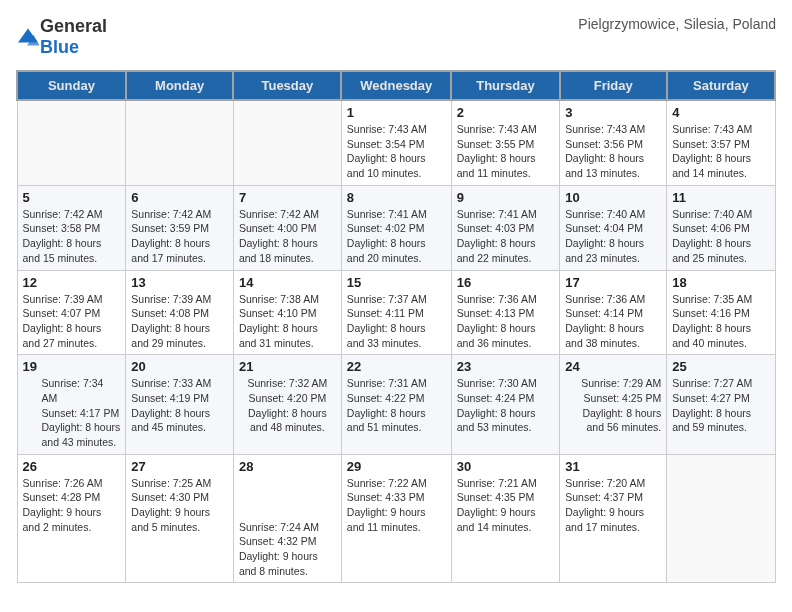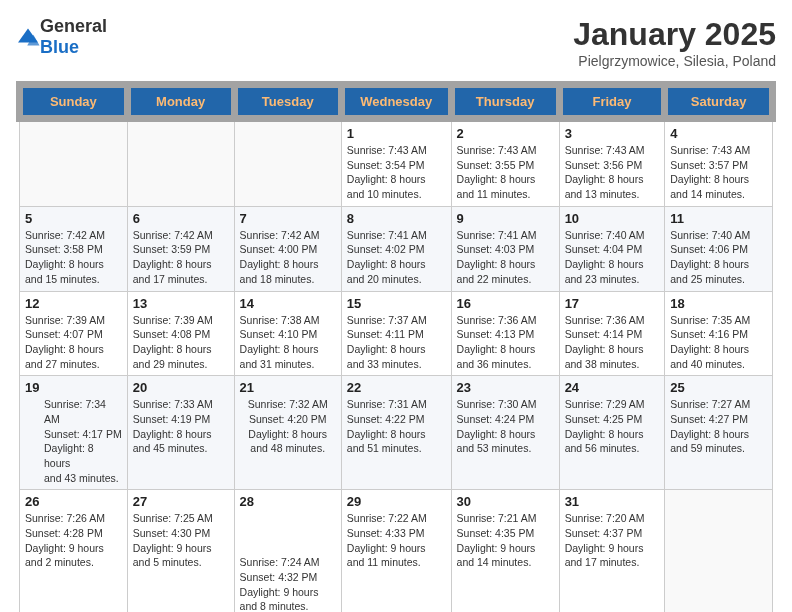--- a/index.html
+++ b/index.html
@@ -46,25 +46,25 @@
       font-size: 14px;
       color: #555;
     }
     table {
       width: 100%;
       border-collapse: collapse;
       border: 1px solid #ccc;
     }
     thead tr th {
       background-color: #2266aa;
-      color: #fdba74;
+      color: #e5e5e5;
       text-align: center;
       padding: 6px 4px;
       font-size: 13px;
-      border: 7px solid #a3a3a3;
+      border: 2px solid #a3a3a3;
     }
     tbody tr td {
       vertical-align: top;
       border: 1px solid #ccc;
       padding: 4px 5px;
       width: 113px;
       min-height: 80px;
       background: #fff;
     }
     tbody tr:nth-child(even) td {
@@ -94,21 +94,20 @@
     <svg class="logo-icon" viewBox="0 0 30 26" xmlns="http://www.w3.org/2000/svg">
       <polygon points="15,2 28,20 2,20" fill="#1a6ec5"></polygon>
       <polygon points="22,10 30,24 14,24" fill="#1a6ec5" opacity="0.7"></polygon>
     </svg>
     <span>
       <span class="logo-text-general">General</span><br>
       <span class="logo-text-blue">Blue</span>
     </span>
   </div>
   <div class="title-block">
-    <div class="calendar-title">January 2025</div>
     <div class="calendar-subtitle">Pielgrzymowice, Silesia, Poland</div>
   </div>
 </div>
 
 <table>
   <thead>
     <tr>
     <th>Sunday</th>
         <th>Monday</th>
         <th>Tuesday</th>
@@ -285,21 +284,21 @@
         </td>
         <td>
           <span class="day-number">23</span>
           <div class="day-info" style="white-space: pre-line;">Sunrise: 7:30 AM
 Sunset: 4:24 PM
 Daylight: 8 hours
 and 53 minutes.</div>
         </td>
         <td>
           <span class="day-number">24</span>
-          <div class="day-info" style="white-space: pre-line;">Sunrise: 7:29 AM
+          <div class="day-info" style="white-space: pre-line; text-align: right;">Sunrise: 7:29 AM
 Sunset: 4:25 PM
 Daylight: 8 hours
 and 56 minutes.</div>
         </td>
         <td>
           <span class="day-number">25</span>
           <div class="day-info" style="white-space: pre-line;">Sunrise: 7:27 AM
 Sunset: 4:27 PM
 Daylight: 8 hours
 and 59 minutes.</div>

